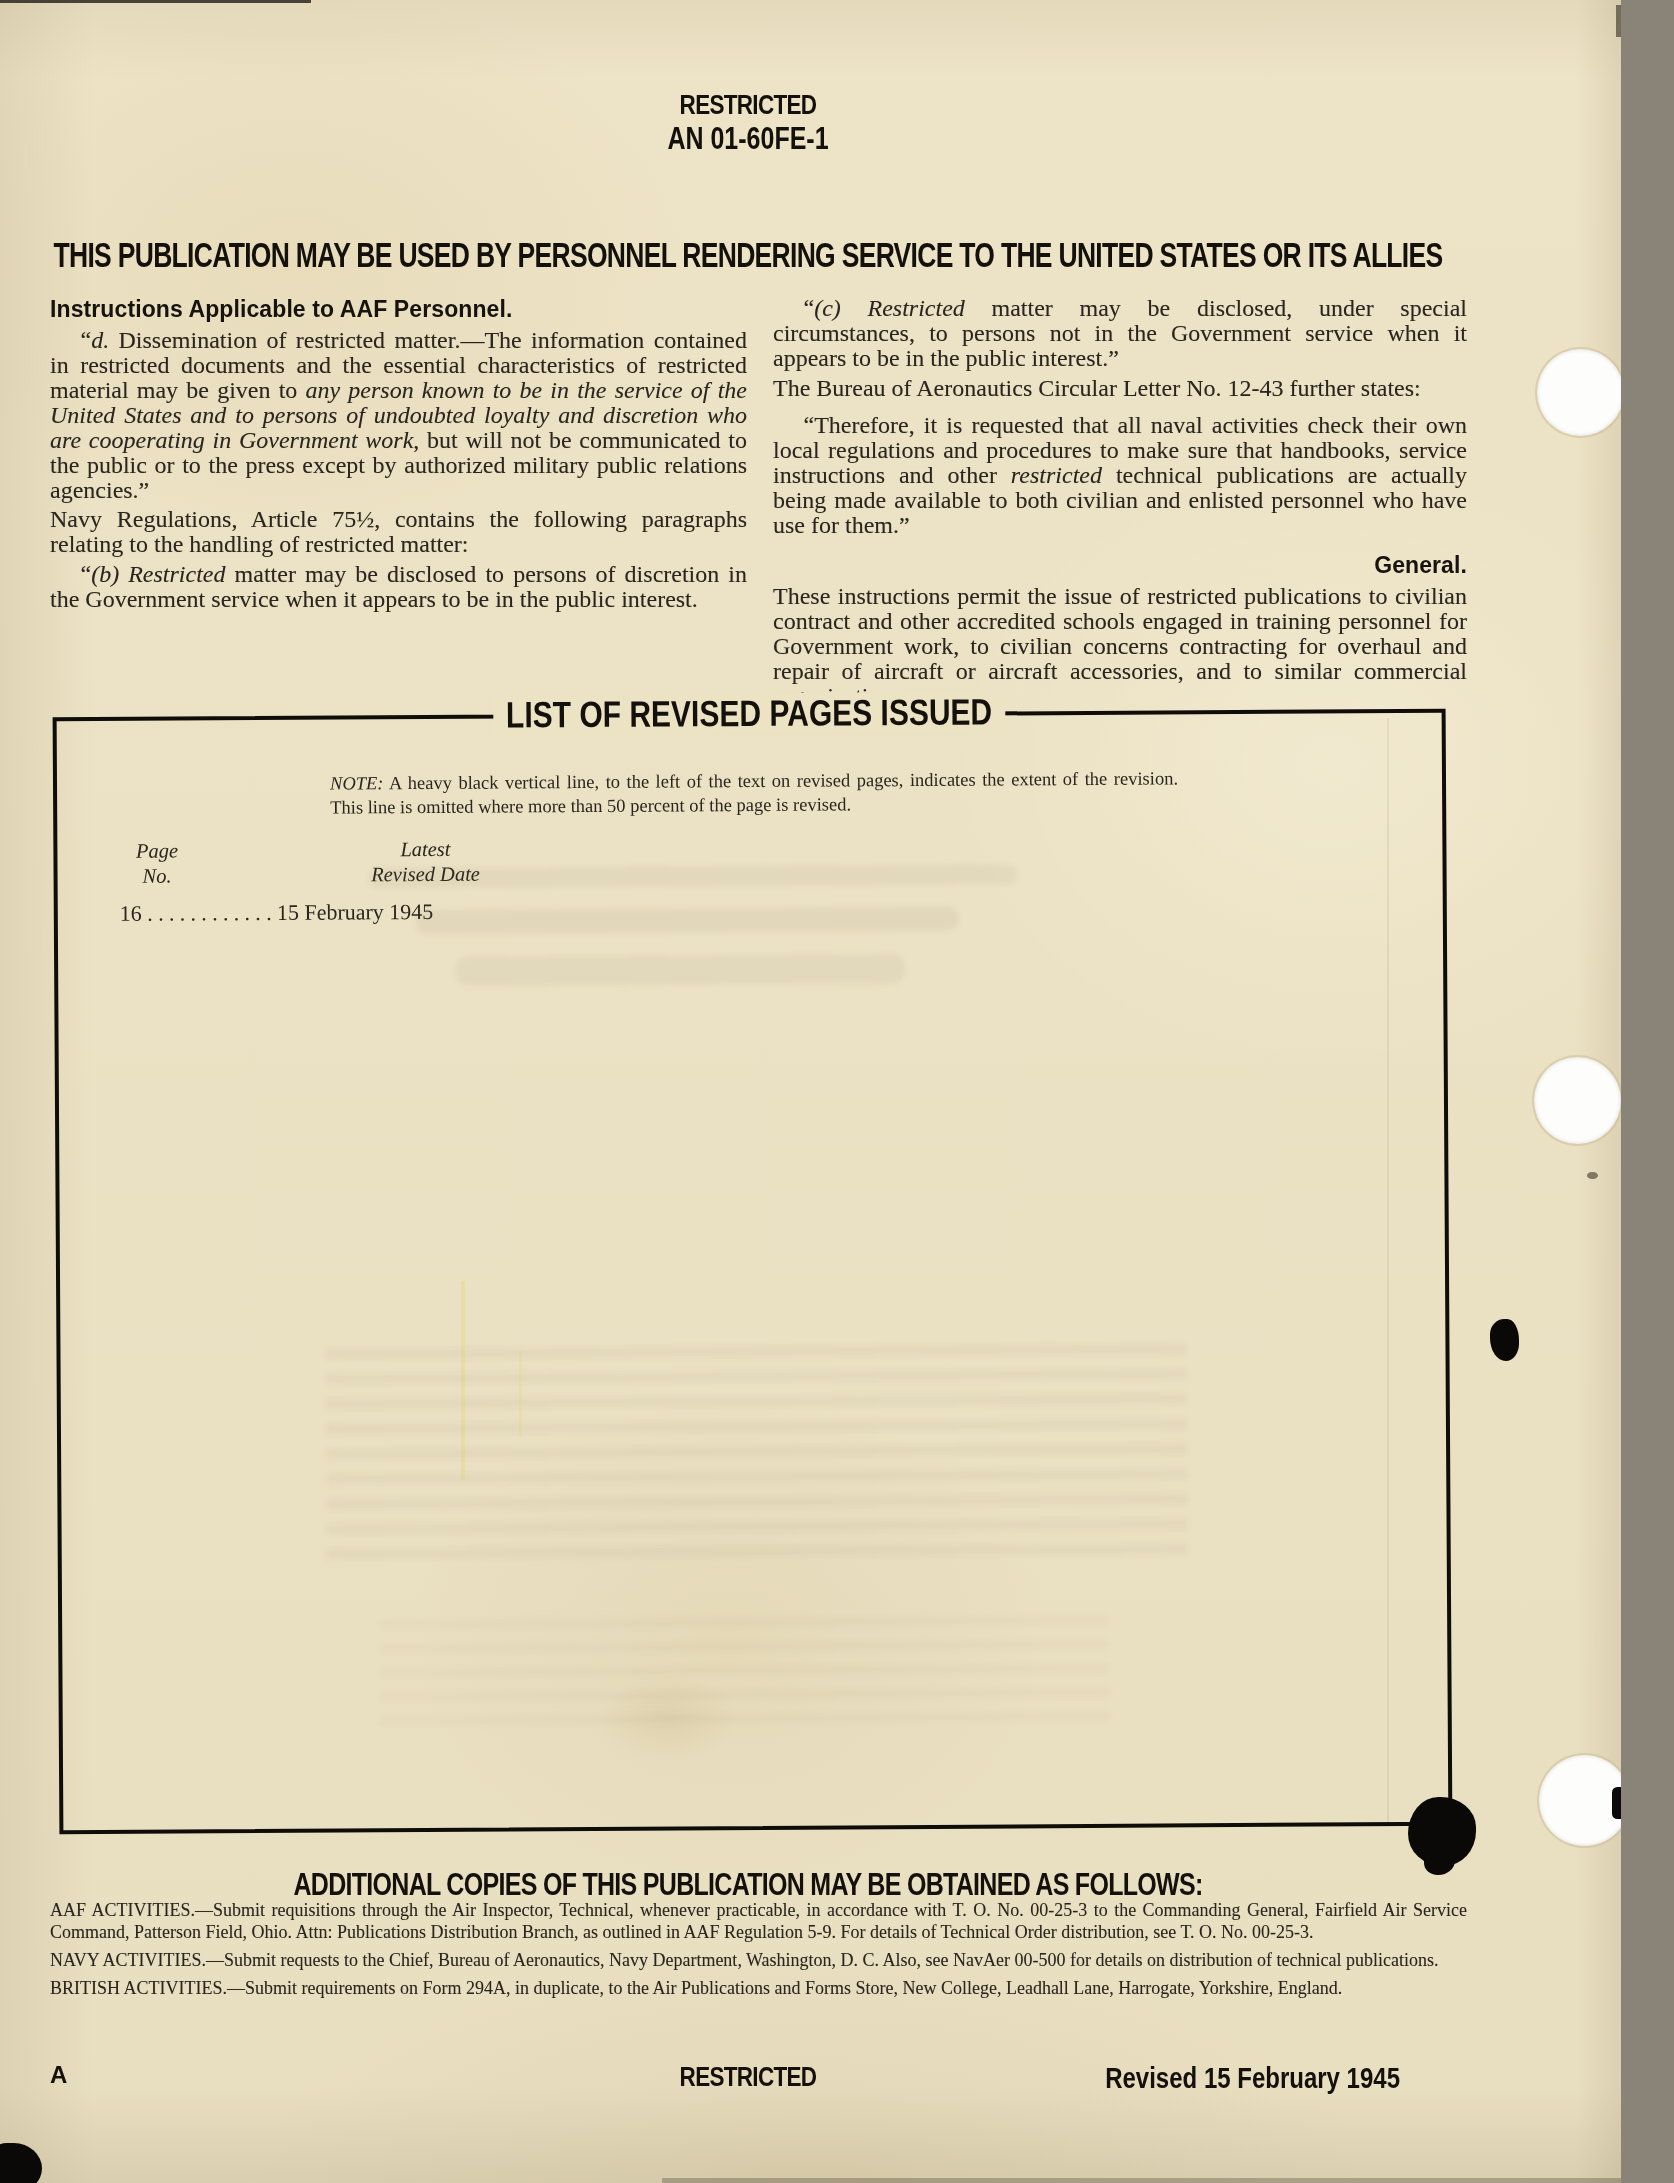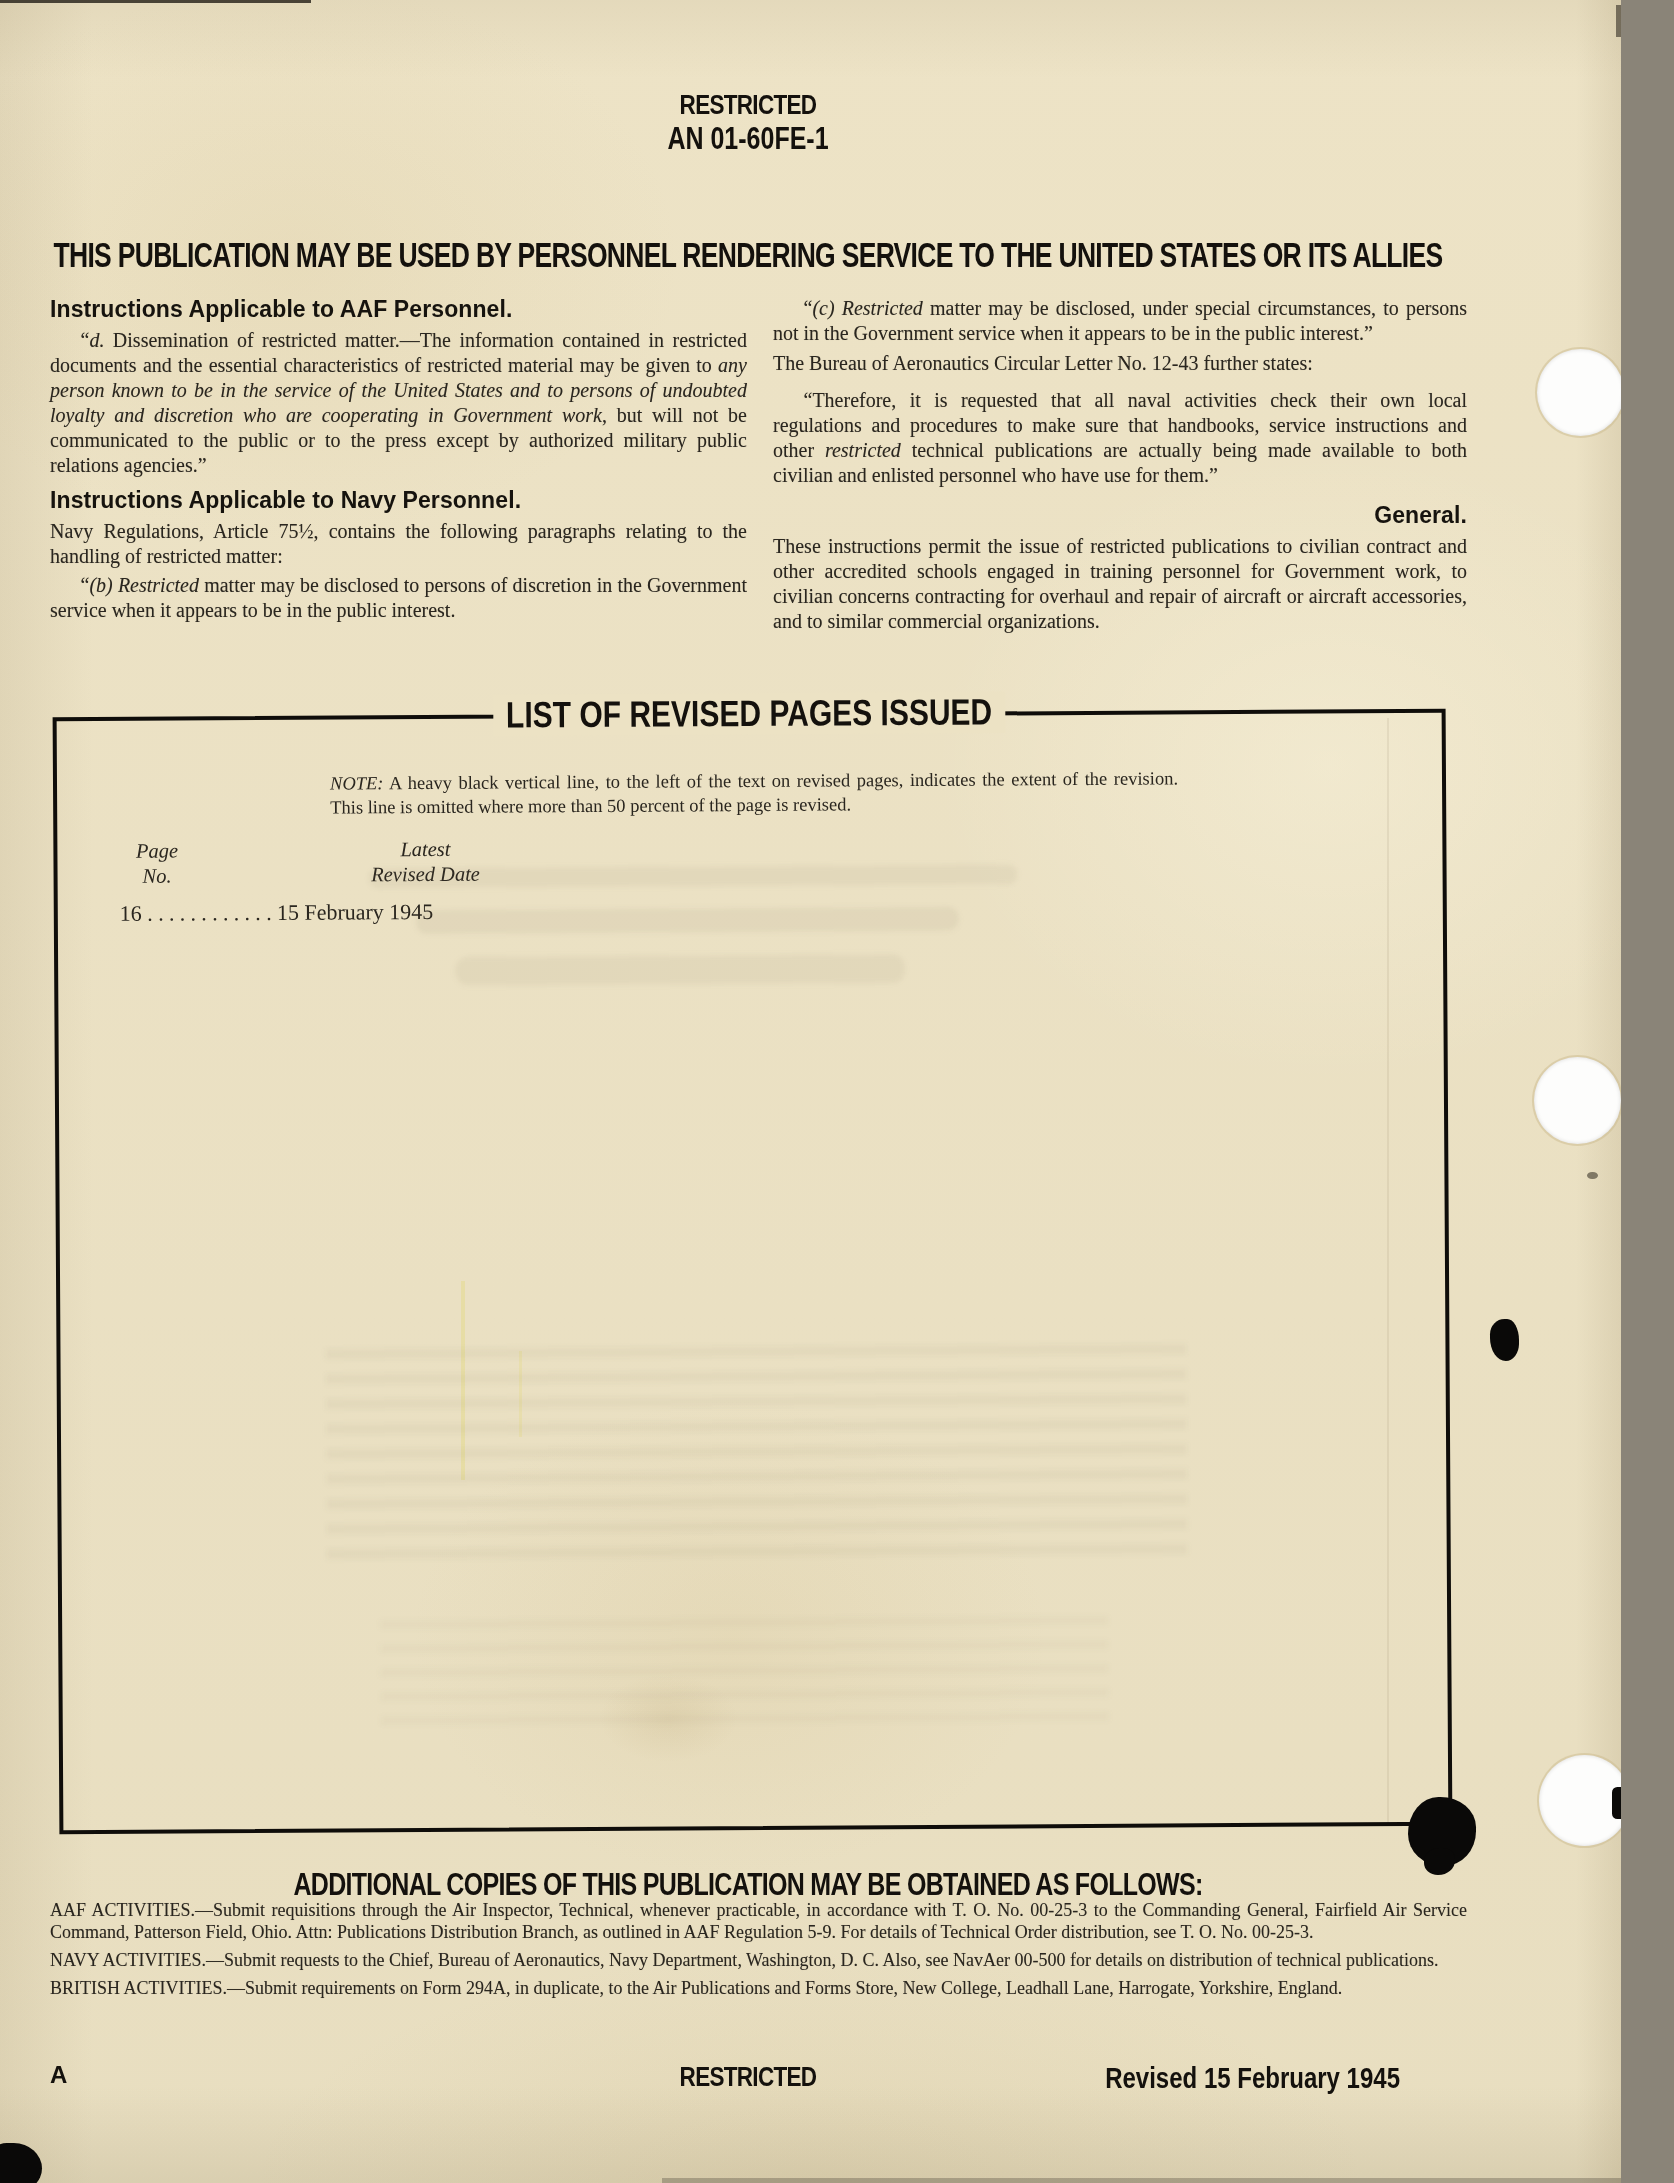--- a/index.html
+++ b/index.html
@@ -25,21 +25,21 @@
   }
   .cond{
     font-family:"Liberation Sans", sans-serif;font-weight:bold;color:#14110d;
     white-space:nowrap;letter-spacing:-0.7px;
   }
   .center-abs{position:absolute;left:748px;transform:translateX(-50%) scaleY(1.22);transform-origin:top center;}
   .subhead{
     font-family:"Liberation Sans", sans-serif;font-weight:bold;color:#16130e;
     font-size:23px;line-height:26.5px;letter-spacing:0.1px;margin:0 0 5.3px 0;
   }
-  .bodypara{font-size:20px;line-height:25px;margin:0 0 4.6px 0;text-align:justify;text-shadow:0 0 0.7px rgba(40,35,28,.25);}
+  .bodypara{font-size:24px;line-height:25px;margin:0 0 4.6px 0;text-align:justify;text-shadow:0 0 0.7px rgba(40,35,28,.25);}
   .indent{text-indent:30.5px;}
   .it{font-style:italic;}
   .colL{position:absolute;left:50px;top:296px;width:697px;}
   .colR{position:absolute;left:773px;top:296px;width:694px;}
   
   .revbox{
     position:absolute;left:56px;top:713px;width:1385px;height:1109px;
     border:4.6px solid #0f0d0a;transform:rotate(-0.35deg);
   }
   .revbox-title{
@@ -103,21 +103,20 @@
   <div class="content">
 
     <div class="cond center-abs" style="top:90px;font-size:22.5px;">RESTRICTED</div>
     <div class="cond center-abs" style="top:121px;font-size:25px;letter-spacing:0;">AN 01-60FE-1</div>
 
     <div class="cond center-abs" style="top:236px;font-size:26.5px;transform:translateX(-50%) scale(1,1.3);">THIS PUBLICATION MAY BE USED BY PERSONNEL RENDERING SERVICE TO THE UNITED STATES OR ITS ALLIES</div>
 
     <div class="colL">
       <h3 class="subhead">Instructions Applicable to AAF Personnel.</h3>
       <p class="bodypara indent"><span>“</span><span class="it">d.</span><span> Dissemination of restricted matter.—The information contained in restricted documents and the essential characteristics of restricted material may be given to </span><span class="it">any person known to be in the service of the United States and to persons of undoubted loyalty and discretion who are cooperating in Government work</span><span>, but will not be communicated to the public or to the press except by authorized military public relations agencies.”</span></p>
-      <h3 class="subhead" style="margin-top:9.3px;">Instructions Applicable to Navy Personnel.</h3>
       <p class="bodypara"><span>Navy Regulations, Article 75½, contains the following paragraphs relating to the handling of restricted matter:</span></p>
       <p class="bodypara indent"><span>“</span><span class="it">(b) Restricted</span><span> matter may be disclosed to persons of discretion in the Government service when it appears to be in the public interest.</span></p>
     </div>
 
     <div class="colR">
       <p class="bodypara indent"><span>“</span><span class="it">(c) Restricted</span><span> matter may be disclosed, under special circumstances, to persons not in the Government service when it appears to be in the public interest.”</span></p>
       <p class="bodypara" style=""><span>The Bureau of Aeronautics Circular Letter No. 12-43 further states:</span></p>
       <p class="bodypara indent" style="margin-top:12px;"><span>“Therefore, it is requested that all naval activities check their own local regulations and procedures to make sure that handbooks, service instructions and other </span><span class="it">restricted</span><span> technical publications are actually being made available to both civilian and enlisted personnel who have use for them.”</span></p>
       <h3 class="subhead" style="margin-top:14.6px;text-align:right;">General.</h3>
       <p class="bodypara"><span>These instructions permit the issue of restricted publications to civilian contract and other accredited schools engaged in training personnel for Government work, to civilian concerns contracting for overhaul and repair of aircraft or aircraft accessories, and to similar commercial organizations.</span></p>

